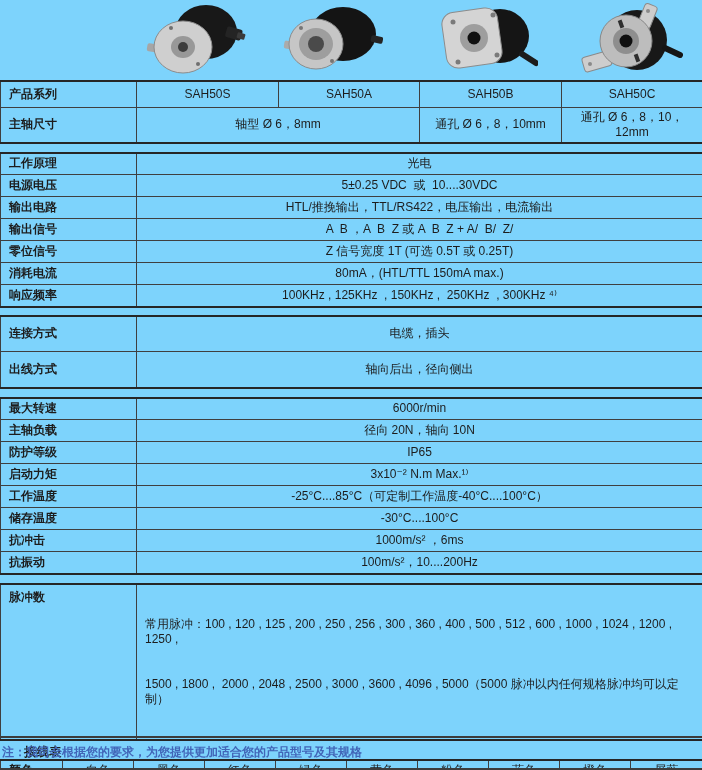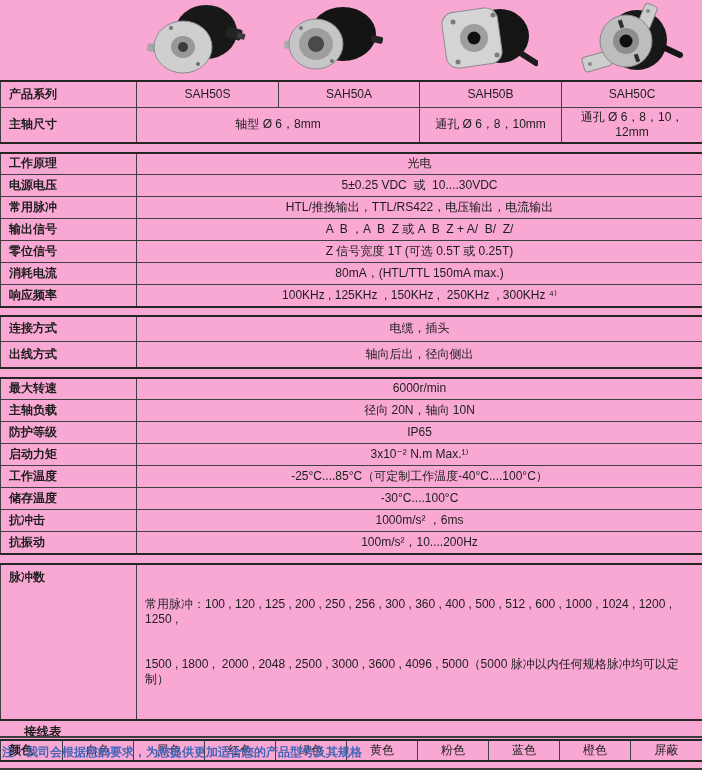--- a/index.html
+++ b/index.html
@@ -1,33 +1,33 @@
 <!DOCTYPE html>
 <html><head>
 <meta charset="utf-8">
 <style>
   * { box-sizing: border-box; }
   body { margin:0; background:#ffffff; font-family:"Liberation Sans","DejaVu Sans",sans-serif; color:#1d1d1d; }
-  .sheet { position:relative; width:702px; height:770px; background:#f9a8d4; overflow:hidden; }
+  .sheet { position:relative; width:702px; height:770px; background:#7dd3fc; overflow:hidden; }
 
   .hdr-imgs { position:relative; width:702px; height:80px; }
   .photo { position:absolute; top:2px; }
   .photo.p1 { left:140px; }
   .photo.p2 { left:283px; }
   .photo.p3 { left:436px; }
   .photo.p4 { left:577px; }
 
   table { border-collapse:collapse; width:702px; table-layout:fixed; }
   table.blk { border:1px solid #3f3f3f; border-top:2px solid #262626; border-bottom:2px solid #262626; }
   td { border:1px solid #3f3f3f; font-size:12px; text-align:center; vertical-align:middle;
        padding:2px 5px; overflow:hidden; white-space:pre-wrap; line-height:1.25; }
   td.lbl { text-align:left; font-weight:bold; padding-left:8px; }
   .ovw td { height:26px; }
   .spec td { height:22px; }
-  .conn td { height:26px; }
+  .conn td { height:36px; }
   .gap8 { height:8px; } .gap7 { height:7px; }
 
   .pulse td { height:24px; }
   .pulse td.val { text-align:left; padding-left:8px; }
   .pulse td.lbl { vertical-align:top; padding-top:5px; }
 
   .wire-title { font-size:12.5px; font-weight:bold; padding:3px 2px 2px 2px; height:18px;margin-left:22px; }
   .wire td { height:19px; font-size:12px; }
   .wire td.hdrcell { font-weight:normal; }
   .wire td.lbl { font-weight:bold; }
@@ -124,21 +124,21 @@
     <tbody>
         <tr>
           <td class="lbl">工作原理</td>
           <td>光电</td>
         </tr>
     <tr>
           <td class="lbl">电源电压</td>
           <td>5±0.25 VDC  或  10....30VDC</td>
         </tr>
     <tr>
-          <td class="lbl">常用脉冲</td>
+          <td class="lbl">输出电路</td>
           <td>HTL/推挽输出，TTL/RS422，电压输出，电流输出</td>
         </tr>
     <tr>
           <td class="lbl">输出信号</td>
           <td>A  B ，A  B  Z 或 A  B  Z + A/  B/  Z/</td>
         </tr>
     <tr>
           <td class="lbl">零位信号</td>
           <td>Z 信号宽度 1T (可选 0.5T 或 0.25T)</td>
         </tr>

